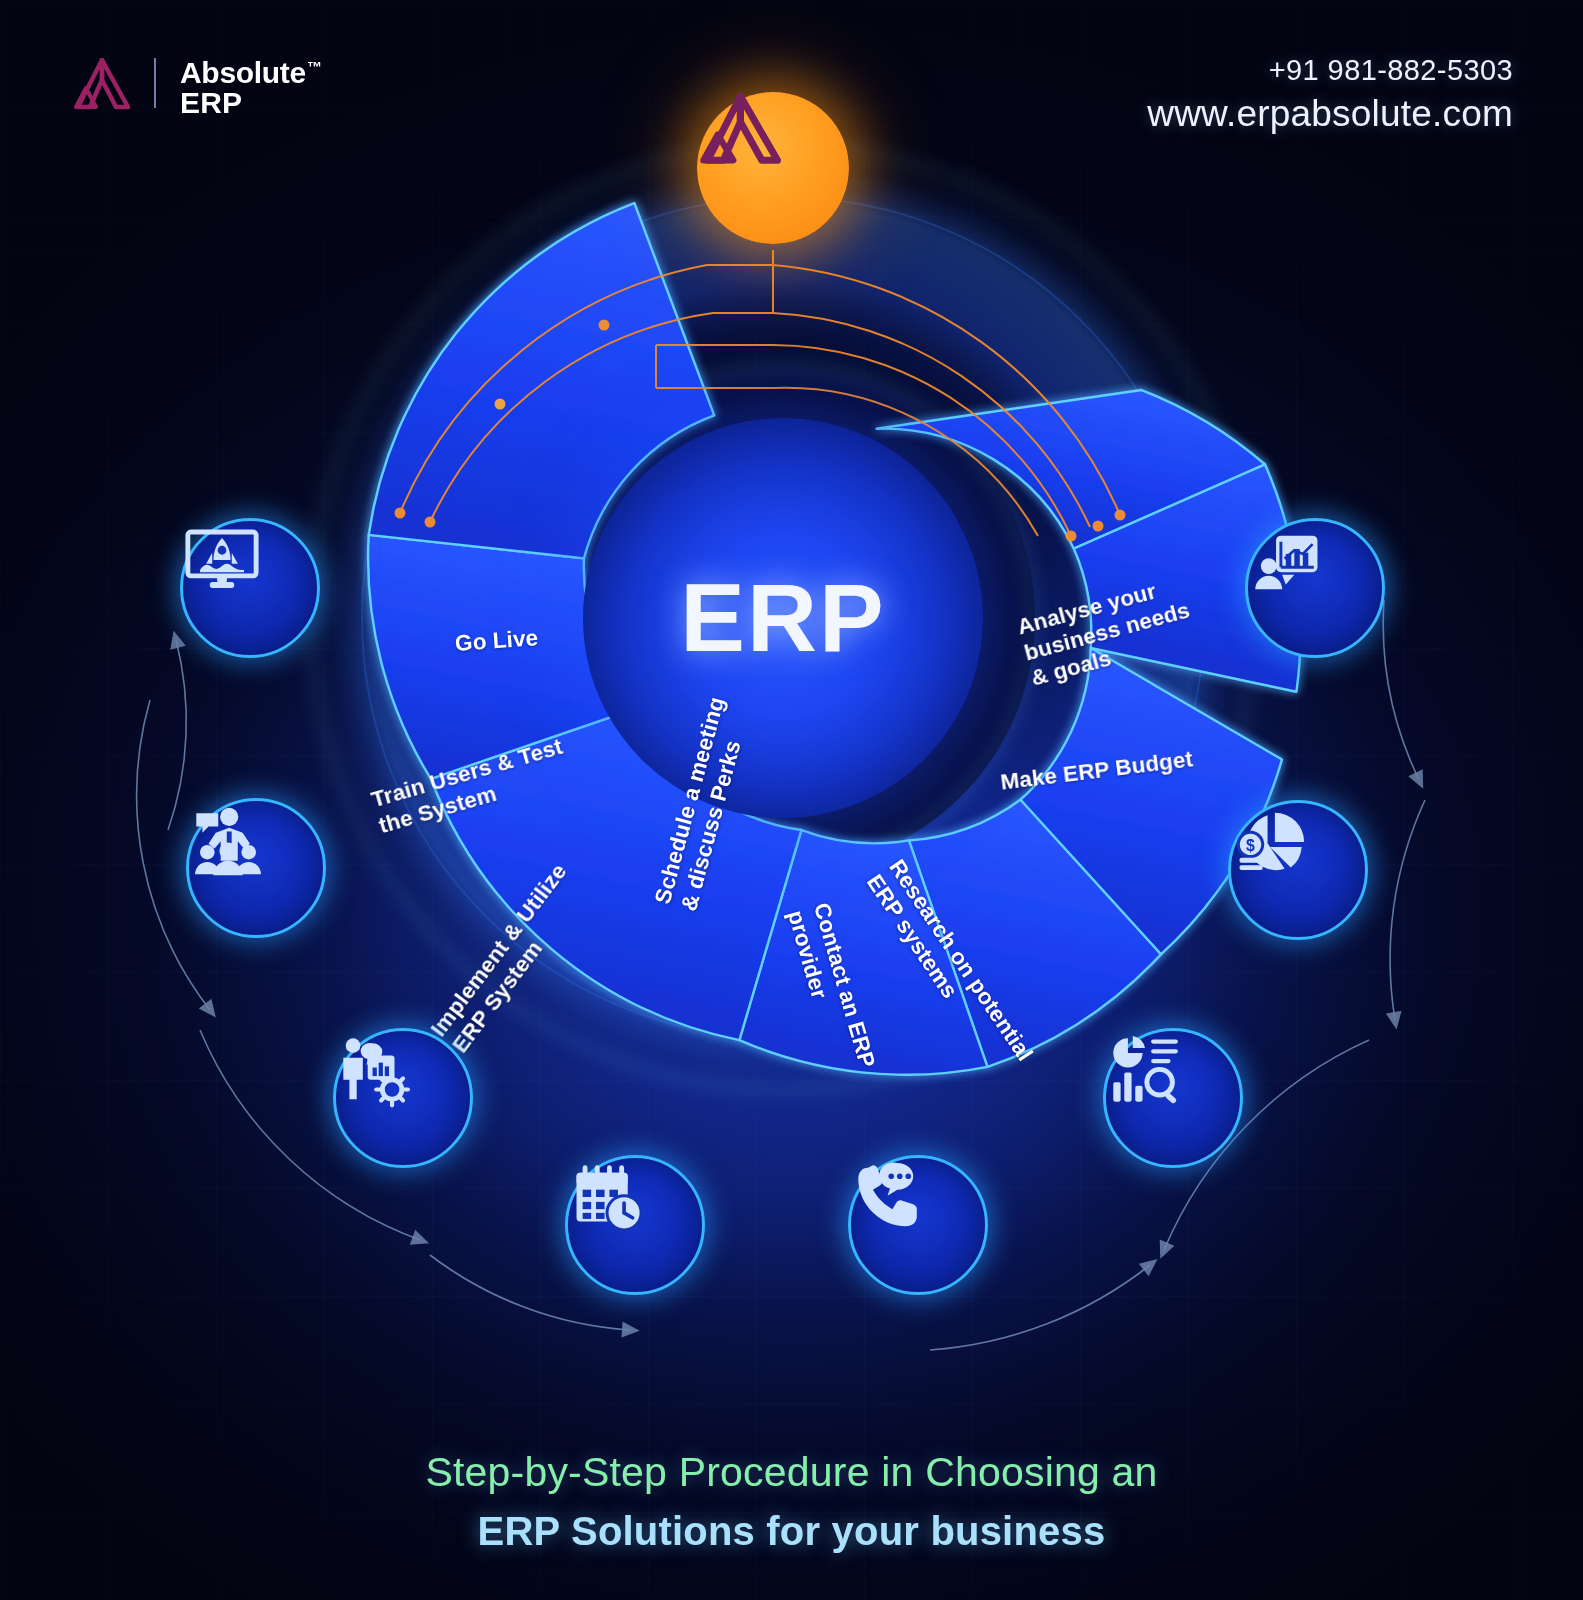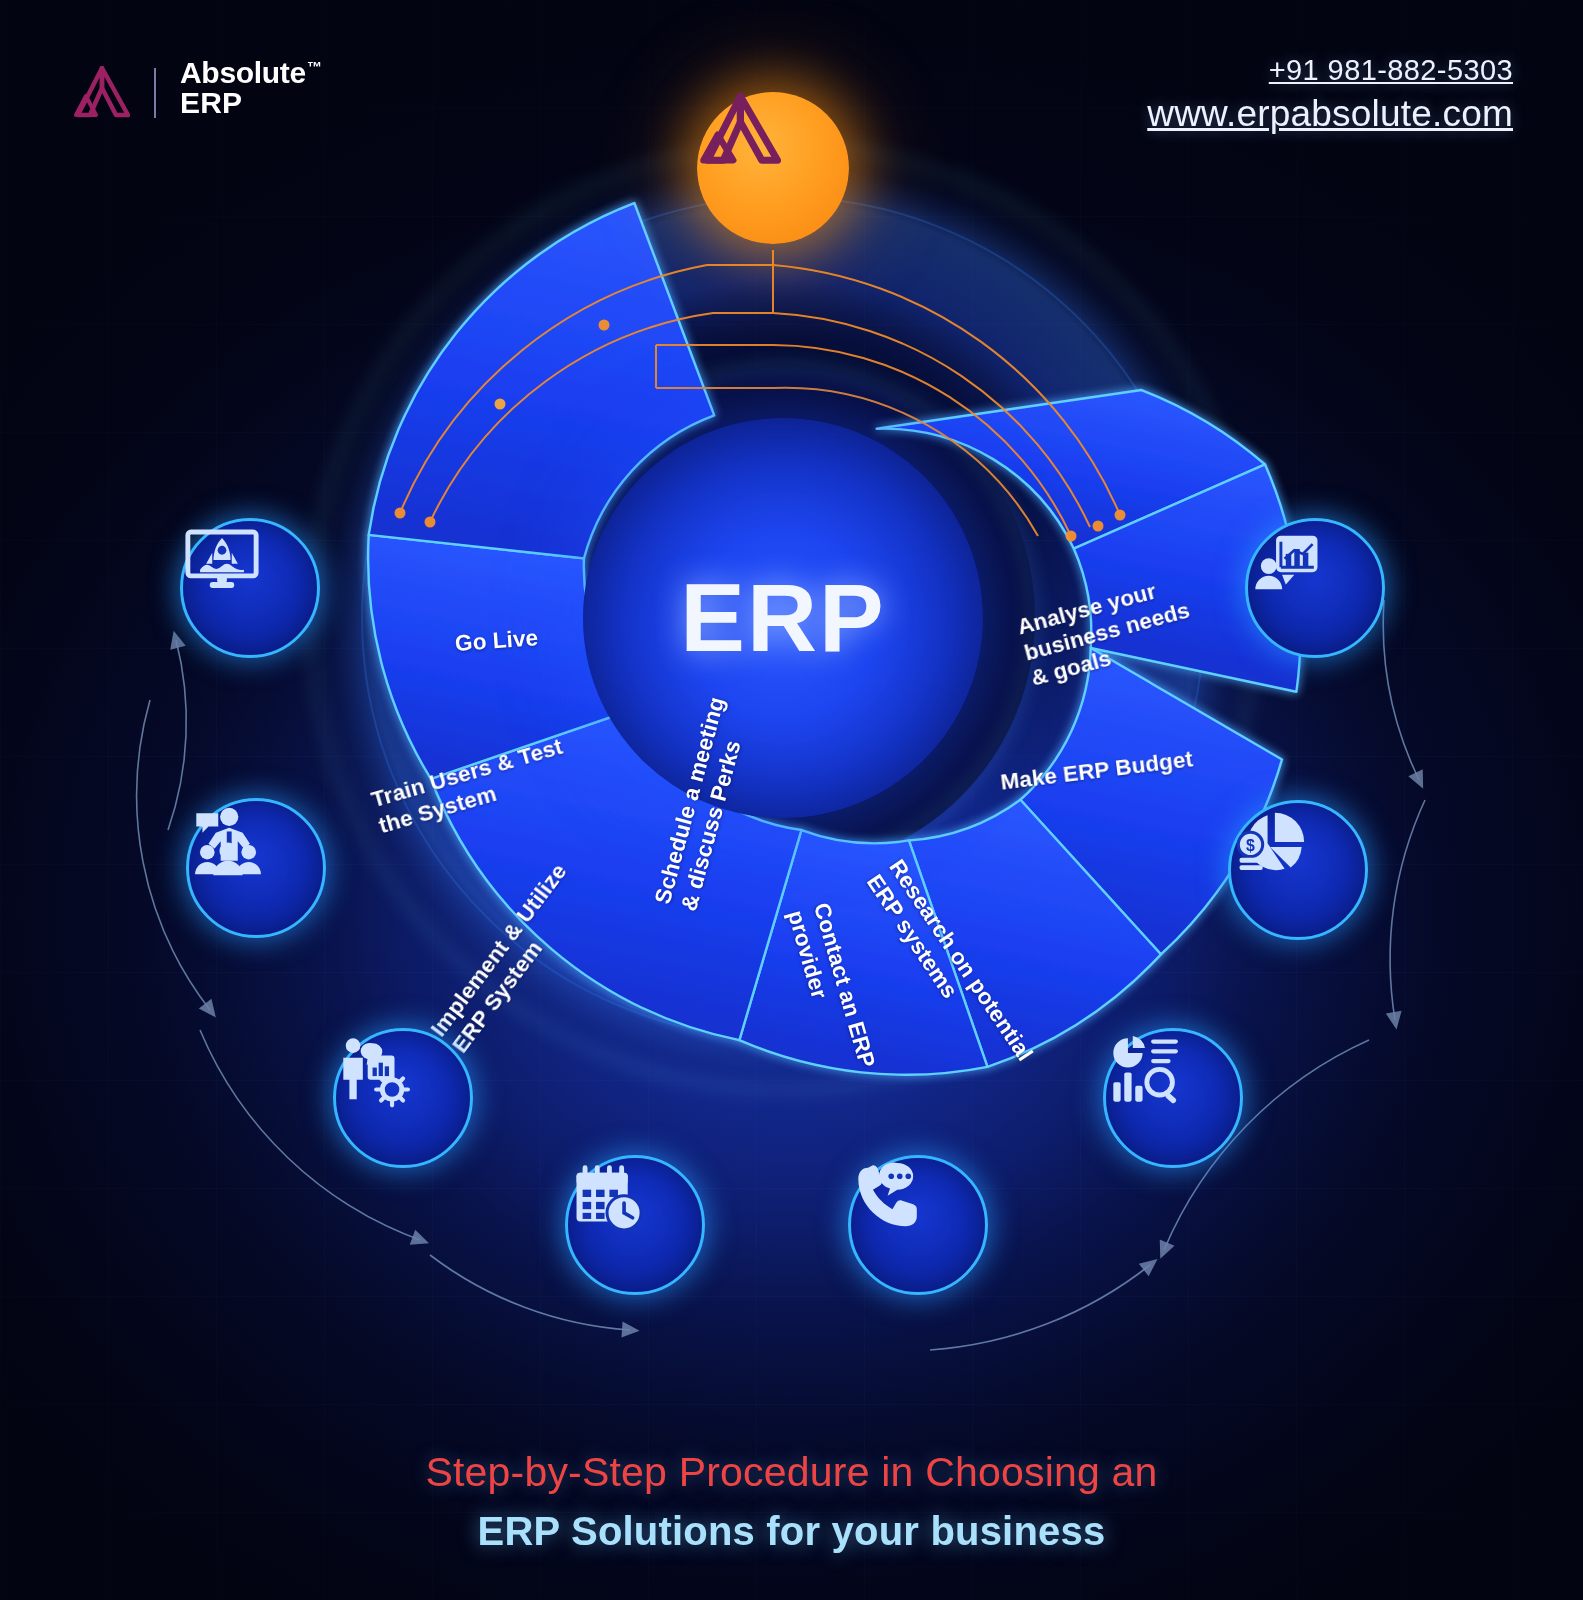--- a/index.html
+++ b/index.html
@@ -26,29 +26,29 @@
     mask-image:radial-gradient(ellipse 1100px 900px at 50% 55%, rgba(0,0,0,.25) 0%, #000 80%);
     -webkit-mask-image:radial-gradient(ellipse 1100px 900px at 50% 55%, rgba(0,0,0,.25) 0%, #000 80%);
   }
   #bg-vig{
     position:absolute; inset:0;
     background:radial-gradient(ellipse 1000px 860px at 50% 55%, rgba(0,0,0,0) 40%, rgba(2,4,18,.55) 80%, rgba(2,4,16,.85) 100%);
   }
 
   
   .hdr{ position:absolute; z-index:40; }
-  #logo-block{ left:72px; top:58px; display:flex; align-items:flex-end; gap:24px; }
+  #logo-block{ left:72px; top:58px; display:flex; align-items:flex-start; gap:24px; }
   #logo-mark{ width:58px; height:52px; }
   #logo-rule{ width:2px; height:50px; background:#8d93c2; opacity:.85; }
   #logo-text{ color:#fff; line-height:1.0; }
   #logo-line1{ font-size:30px; font-weight:bold; letter-spacing:-.3px; display:flex; align-items:flex-start;}
   #logo-tm{ font-size:15px; font-weight:bold; margin-left:1px; margin-top:1px;}
   #logo-line2{ font-size:30px; font-weight:bold; letter-spacing:.2px; margin-top:2px;}
 
-  #contact-block{ right:70px; top:52px; text-align:right; color:#eef2ff;text-decoration:underline; }
+  #contact-block{ right:70px; top:52px; text-align:right; color:#eef2ff; }
   #contact-phone{ font-size:29px; letter-spacing:.4px; line-height:1.3; text-shadow:0 0 14px rgba(150,190,255,.35); }
   #contact-web{ font-size:37px; letter-spacing:.2px; line-height:1.3; text-shadow:0 0 14px rgba(150,190,255,.35); }
 
   
   #wheel{ position:absolute; left:0; top:0; width:1583px; height:1440px; z-index:20; }
   #wheel svg{ position:absolute; left:0; top:0; }
 
   
   .seg-label{
     position:absolute; color:#fff; font-size:22.5px; font-weight:600;
@@ -84,21 +84,21 @@
     position:absolute; width:140px; height:140px; border-radius:50%; z-index:28;
     background:radial-gradient(circle at 50% 42%, #1536cf 0%, #0f2bb5 46%, #0a1f8f 100%);
     border:3px solid #35b6ff;
     box-shadow:0 0 26px 5px rgba(40,150,255,.55), inset 0 0 28px rgba(5,15,80,.55);
     display:flex; align-items:center; justify-content:center;
   }
   .icon-node svg{ width:78px; height:78px; fill:#cfe2ff; }
 
   
   #footer{ position:absolute; left:0; bottom:42px; width:100%; text-align:center; z-index:40; }
-  #footer-line1{ font-size:41px; color:#ef4444; letter-spacing:.2px; line-height:1.35; text-shadow:0 0 18px rgba(120,180,255,.4); }
+  #footer-line1{ font-size:41px; color:#86efac; letter-spacing:.2px; line-height:1.35; text-shadow:0 0 18px rgba(120,180,255,.4); }
   #footer-line2{ font-size:40px; font-weight:bold; color:#a9e0fb; letter-spacing:.2px; line-height:1.35; margin-top:4px; text-shadow:0 0 20px rgba(110,200,255,.5); }
 </style>
 </head>
 <body>
 
 <div id="bg-base"></div>
 <div id="bg-grid"></div>
 <div id="bg-vig"></div>
 
 <div class="hdr" id="logo-block">

